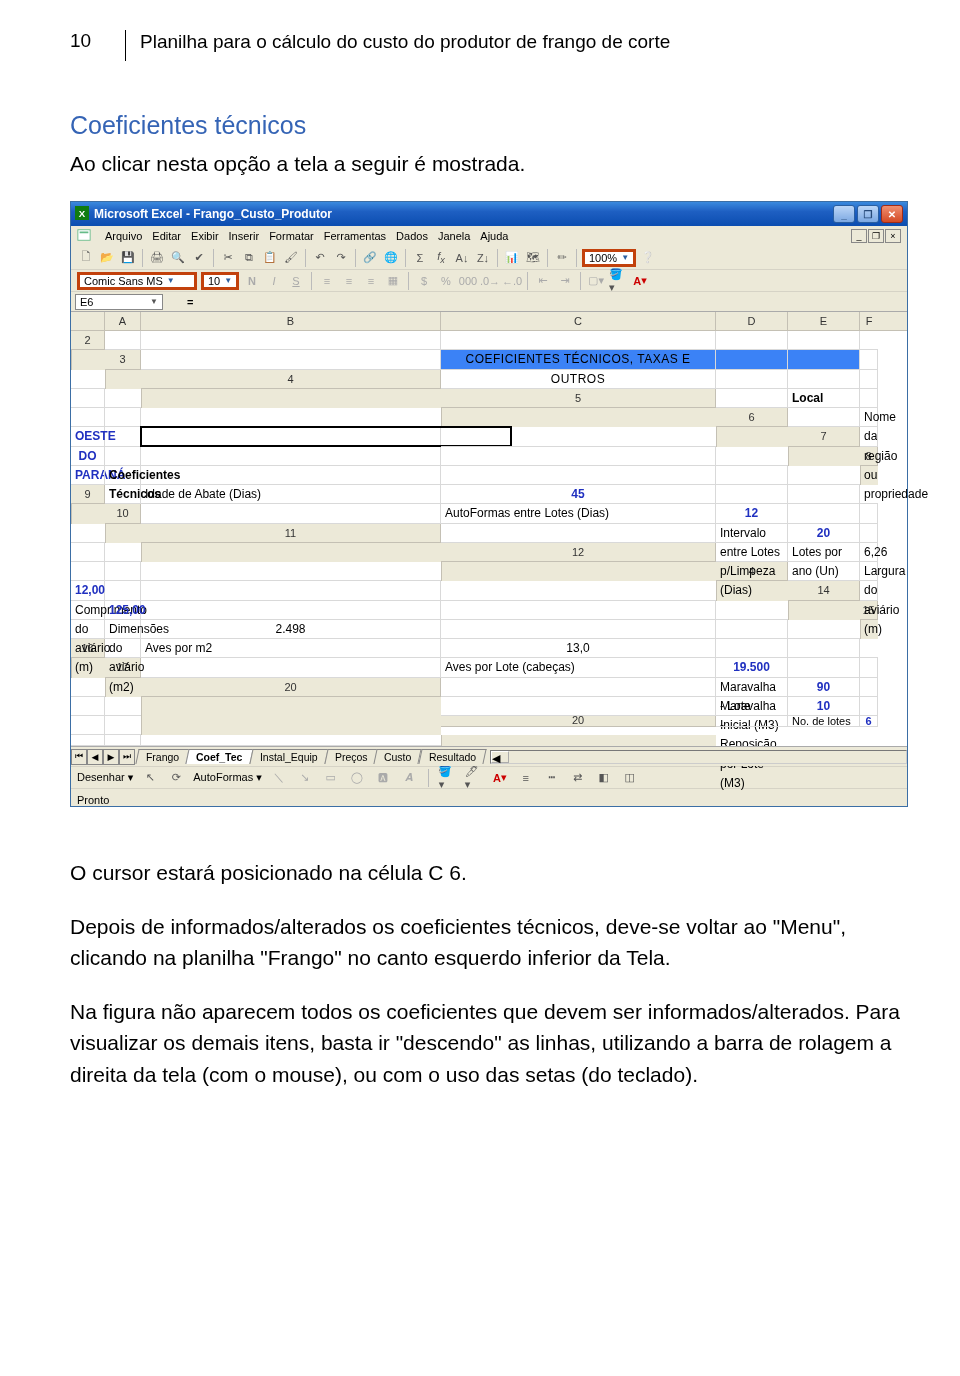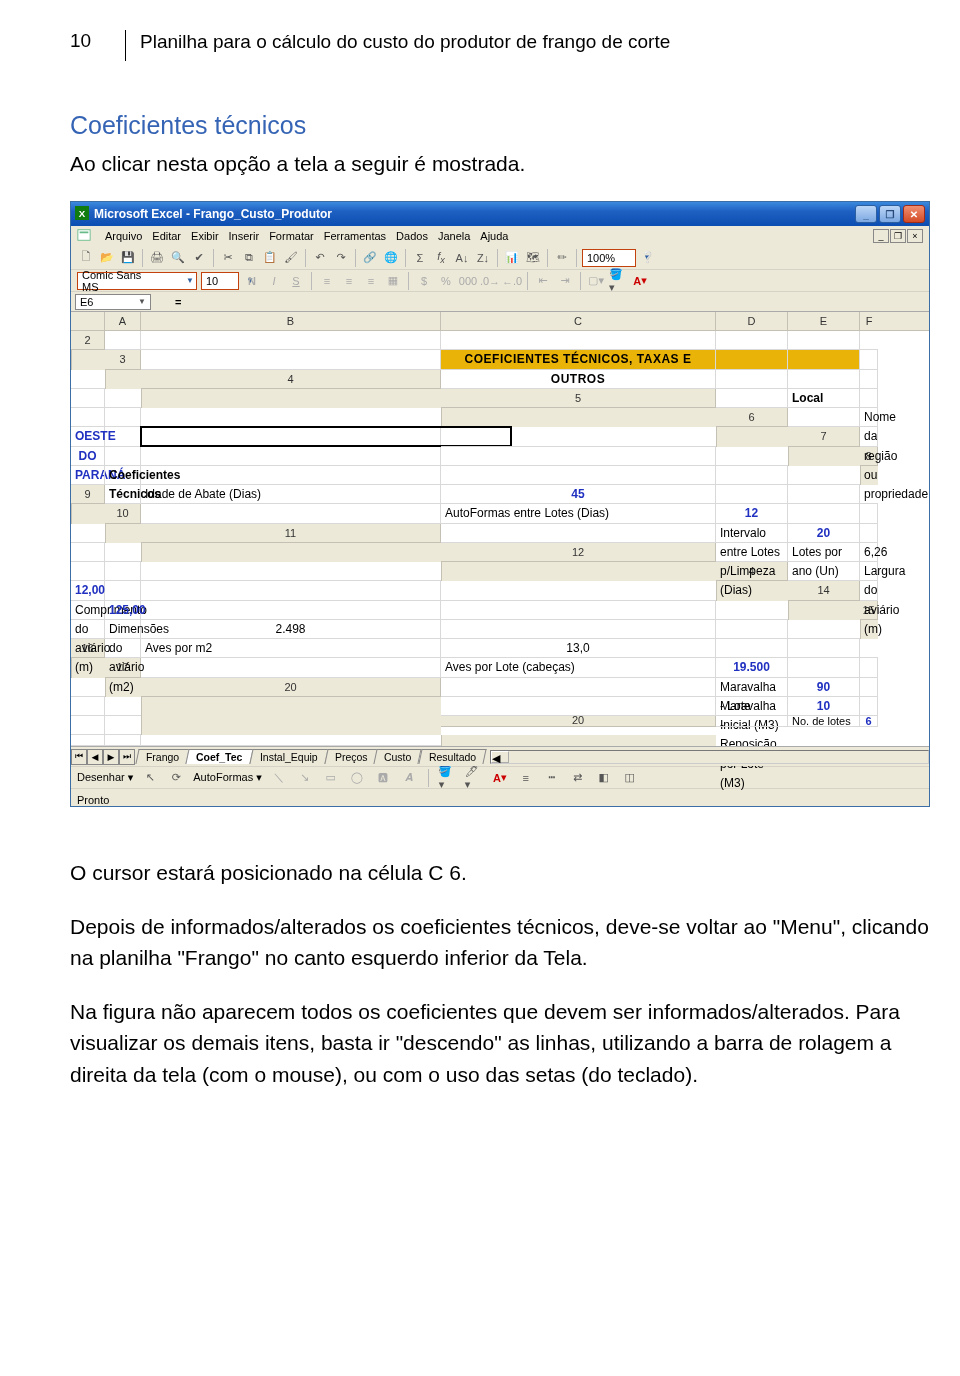--- a/index.html
+++ b/index.html
@@ -4,21 +4,21 @@
 <style>
   * { box-sizing: border-box; }
   body {
     margin: 0;
     background: #fff;
     font-family: Arial, Helvetica, sans-serif;
     color: #000;
     width: 960px;
   }
   .page {
-    padding: 30px 30px 40px 70px;
+    padding: 30px 52px 40px 70px;
   }
   .header-row {
     display: flex;
     align-items: flex-start;
     margin-bottom: 50px;
   }
   .page-num {
     font-size: 19px;
     width: 55px;
   }
@@ -101,28 +101,27 @@
     gap: 3px;
     border-bottom: 1px solid #d6d3c6;
   }
   .tbtn {
     width: 18px; height: 18px;
     display:flex; align-items:center; justify-content:center;
     color: #555;
   }
   .sep { width:1px; height:18px; background:#bbb; margin:0 2px; }
   .combo {
-    border: 1px solid #c2410c;
+    border: 3px solid #c2410c;
     background:#fff;
     height: 18px;
     display:flex;
     align-items:center;
     padding: 0 2px 0 4px;
     font-size: 11px;
-    gap: 24px;
   }
   .combo .arrow { margin-left:4px; font-size:8px; color:#2b5fa0; }
   .toolbar2 {
     background: #ece9d8;
     display: flex;
     align-items: center;
     padding: 2px 6px;
     height: 22px;
     gap: 4px;
     border-bottom: 1px solid #d6d3c6;
@@ -130,21 +129,21 @@
   .dim { color:#aaa; }
   .namebox-row {
     display:flex;
     align-items:center;
     background:#ece9d8;
     padding: 2px 4px;
     height: 20px;
     border-bottom: 1px solid #aaa;
   }
   .namebox {
-    border:1px solid #888; background:#fff; width:76px; height:16px;
+    border:1px solid #888; background:#fff; width:88px; height:16px;
     display:flex; align-items:center; padding:0 4px; font-size:11px;
   }
   .namebox .arrow { margin-left:auto; font-size:8px; color:#555; }
   .fx-eq { margin:0 30px 0 24px; font-weight:bold; }
   .grid-wrap {
     display:flex;
     flex-direction:column;
     background:#fff;
   }
   .col-headers {
@@ -183,23 +182,23 @@
     line-height:19.25px;
     font-size:12px;
     padding:0 4px;
     font-family: "Comic Sans MS", cursive, sans-serif;
     position:relative;
   }
   .cell.b { font-weight:bold; }
   .cell.center { text-align:center; }
   .cell.blue { color:#2030c0; font-weight:bold; }
   .cell.header-band {
-    background:#eab308;
+    background:#3b82f6;
     font-family: Tahoma, sans-serif;
-    font-weight: bold;
+    font-weight: normal;
   }
   .scroll-v {
     background:#ece9d8;
     border-left:1px solid #c4c0b4;
   }
   .tabs-row {
     display:flex;
     align-items:center;
     background:#ece9d8;
     height:20px;

